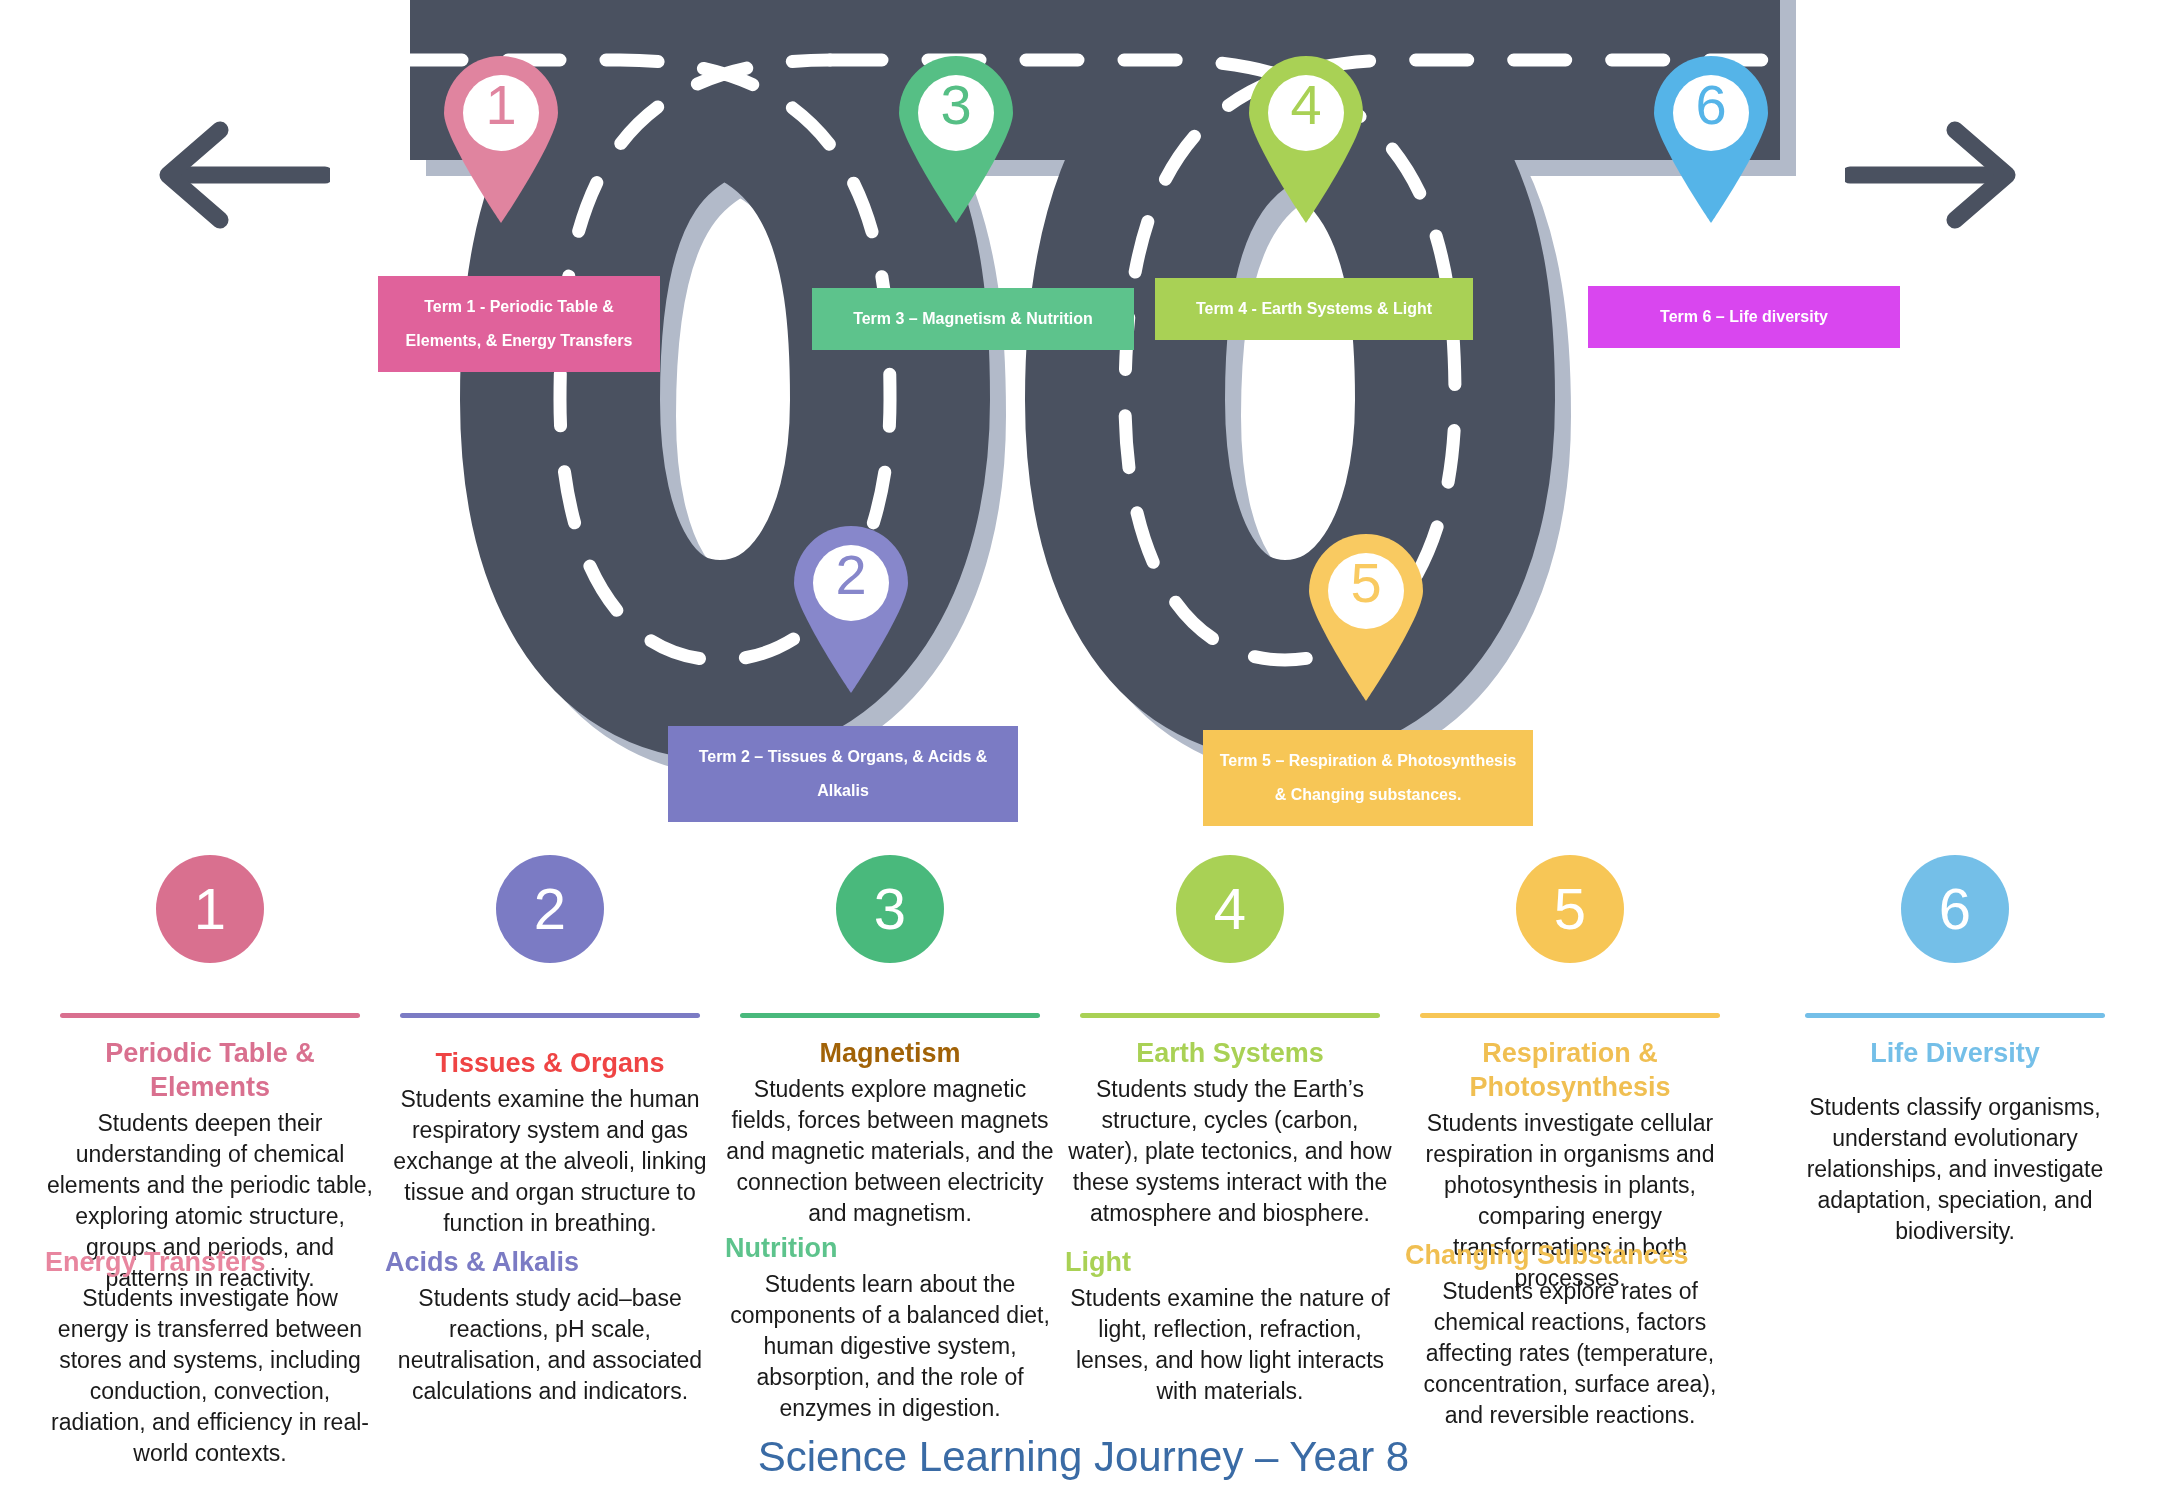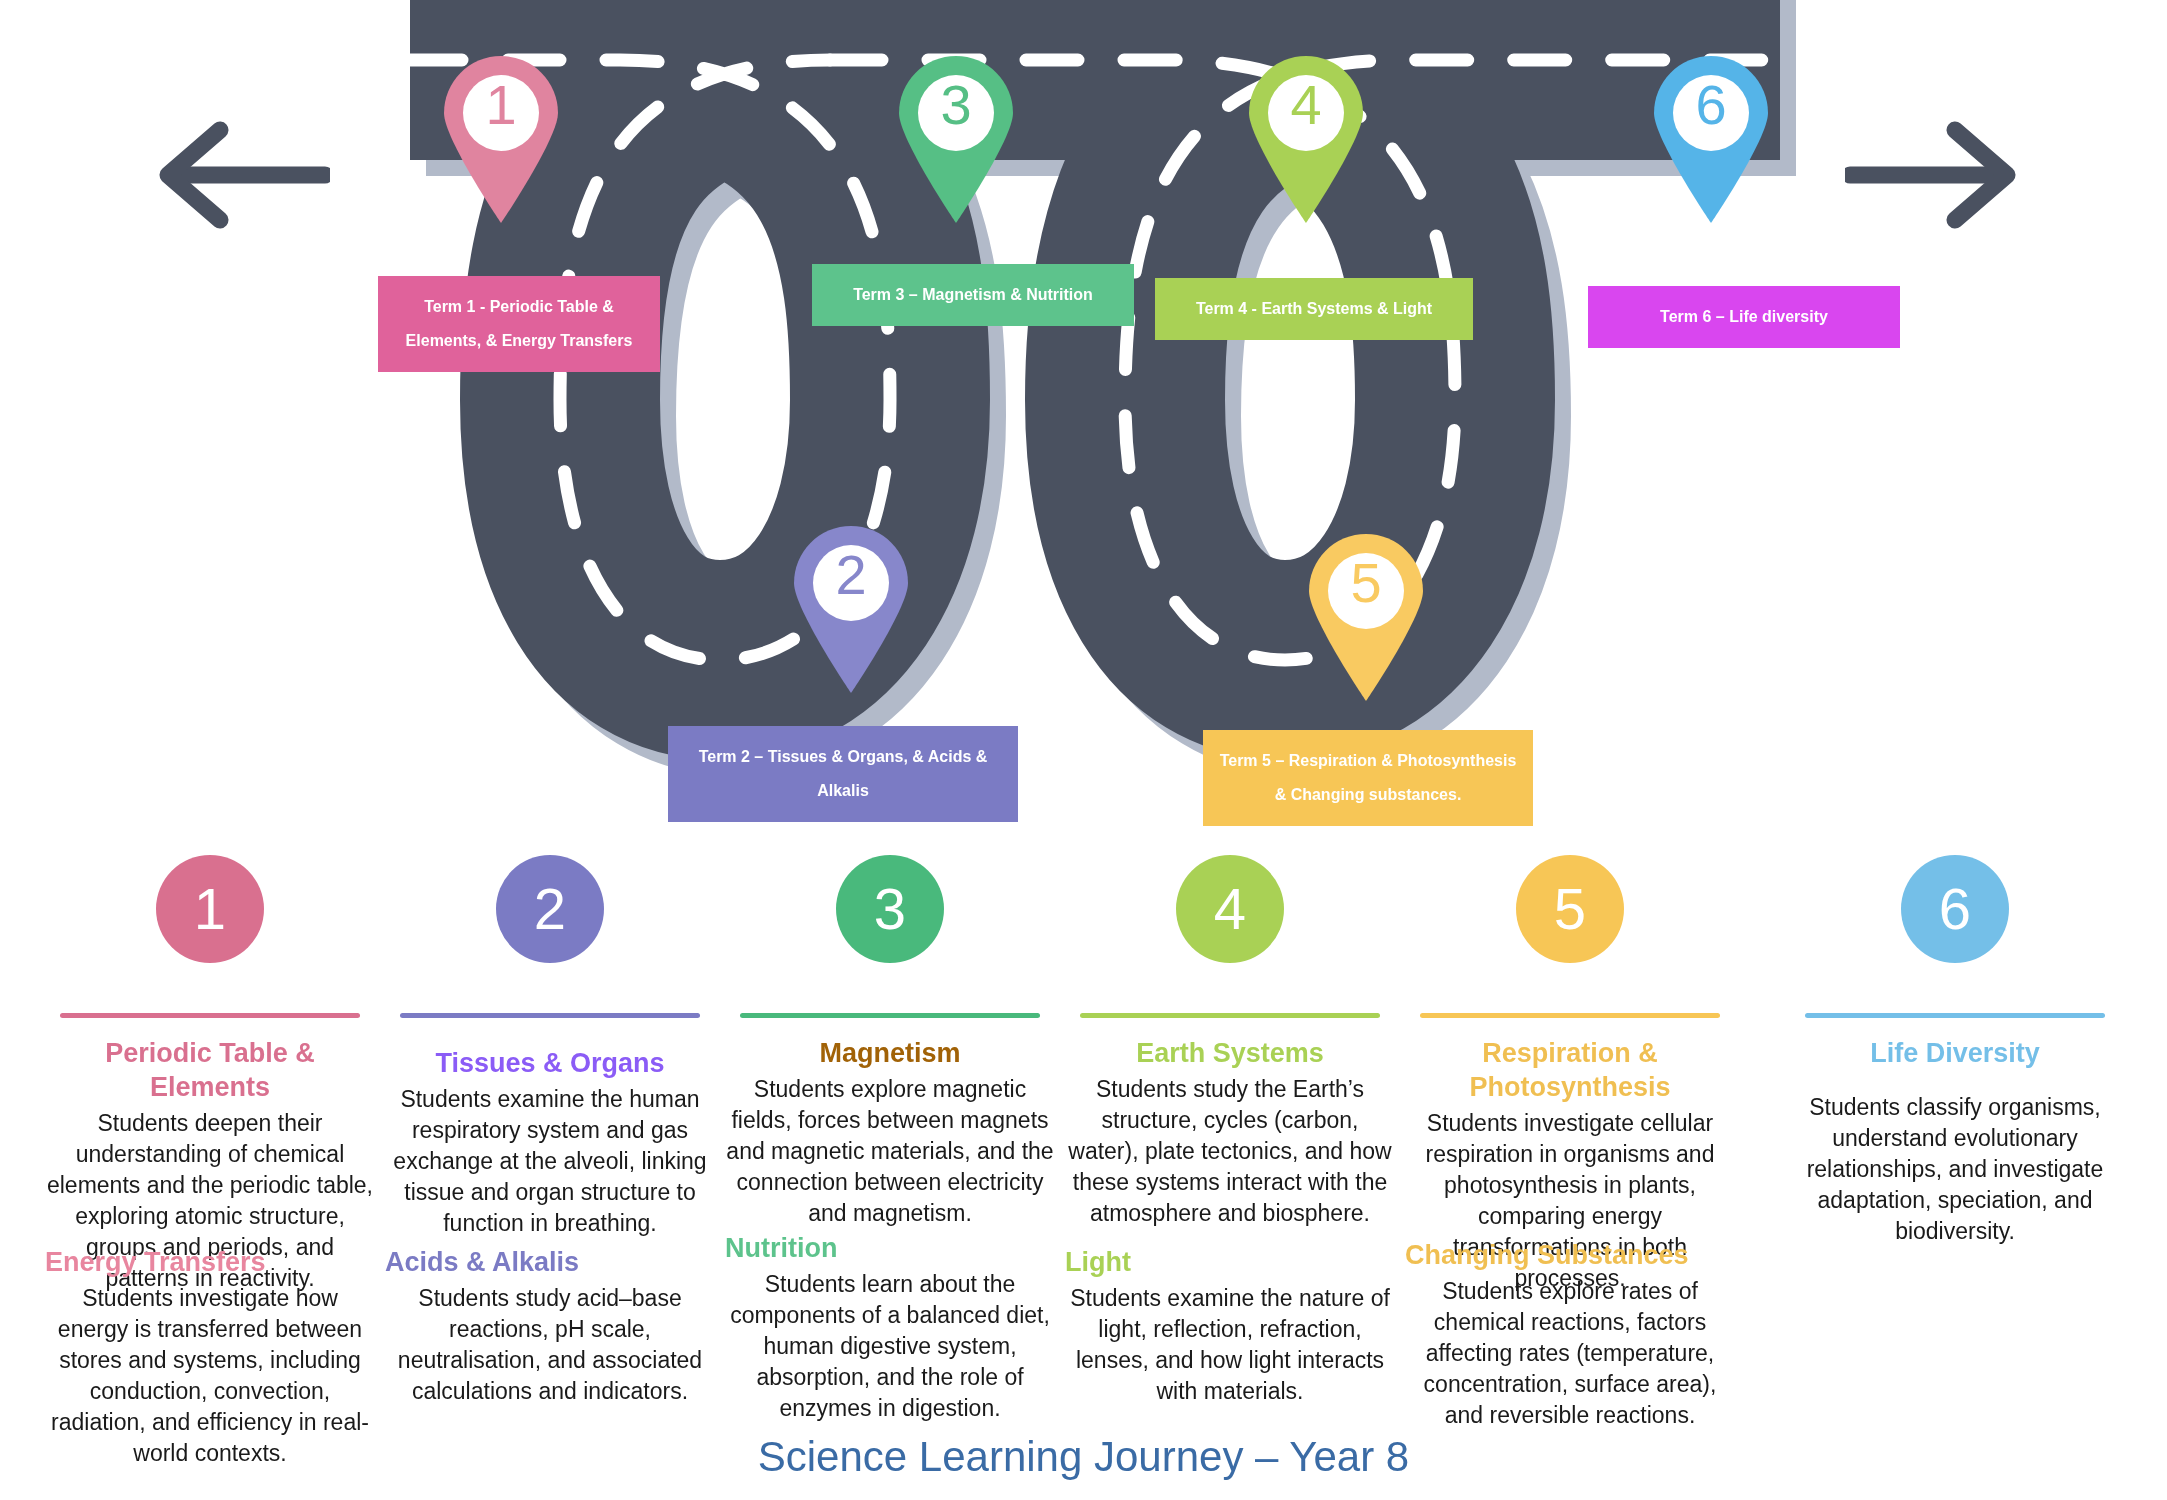--- a/index.html
+++ b/index.html
@@ -192,21 +192,21 @@
       <path d="M61 168 C61 168 118 84 118 58 A57 57 0 1 0 4 58 C4 84 61 168 61 168 Z" fill="#55b4e8"></path>
       <circle cx="61" cy="58" r="38" fill="#ffffff"></circle>
     </svg>
     <div class="pinnum" style="color:#55b4e8;">6</div>
   </div>
 
   <div class="termbox" style="left:378px;top:276px;width:282px;background:#e0629b;">Term 1  - Periodic Table  &amp; Elements, &amp; Energy Transfers</div>
 
   <div class="termbox" style="left:668px;top:726px;width:350px;background:#7b7bc4;">Term 2 – Tissues &amp; Organs, &amp; Acids &amp; Alkalis</div>
 
-  <div class="termbox" style="left:812px;top:264px;width:322px;background:#5dc38c;">Term 3 – Magnetism &amp; Nutrition</div>
+  <div class="termbox" style="left:812px;top:288px;width:322px;background:#5dc38c;">Term 3 – Magnetism &amp; Nutrition</div>
 
   <div class="termbox" style="left:1155px;top:278px;width:318px;background:#a9d155;">Term 4 - Earth Systems &amp; Light</div>
 
   <div class="termbox" style="left:1203px;top:730px;width:330px;background:#f7c656;">Term 5 – Respiration &amp; Photosynthesis &amp; Changing substances.</div>
 
   <div class="termbox" style="left:1588px;top:286px;width:312px;background:#d946ef;">Term 6 – Life diversity</div>
 
   <div class="cols">
 
     <div class="col" style="left:45px;">
@@ -216,21 +216,21 @@
       <div class="desc">Students deepen their understanding of chemical elements and the periodic table, exploring atomic structure, groups and periods, and patterns in reactivity.</div>
     </div>
     <div class="block2" style="left:45px;top:390px;">
       <div class="topic2" style="color:#e8869f;">Energy Transfers</div>
       <div class="desc2">Students investigate how energy is transferred between stores and systems, including conduction, convection, radiation, and efficiency in real-world contexts.</div>
     </div>
 
     <div class="col" style="left:385px;">
       <div class="circle" style="background:#7b7bc4;">2</div>
       <div class="rule" style="background:#7b7bc4;"></div>
-      <div class="topic" style="color:#8b5cf6;margin-top:28px;">Tissues &amp; Organs</div>
+      <div class="topic" style="color:#ef4444;margin-top:28px;">Tissues &amp; Organs</div>
       <div class="desc">Students examine the human respiratory system and gas exchange at the alveoli, linking tissue and organ structure to function in breathing.</div>
     </div>
     <div class="block2" style="left:385px;top:390px;">
       <div class="topic2" style="color:#7b7bc4;">Acids &amp; Alkalis</div>
       <div class="desc2">Students study acid–base reactions, pH scale, neutralisation, and associated calculations and indicators.</div>
     </div>
 
     <div class="col" style="left:725px;">
       <div class="circle" style="background:#49b97c;">3</div>
       <div class="rule" style="background:#49b97c;"></div>

